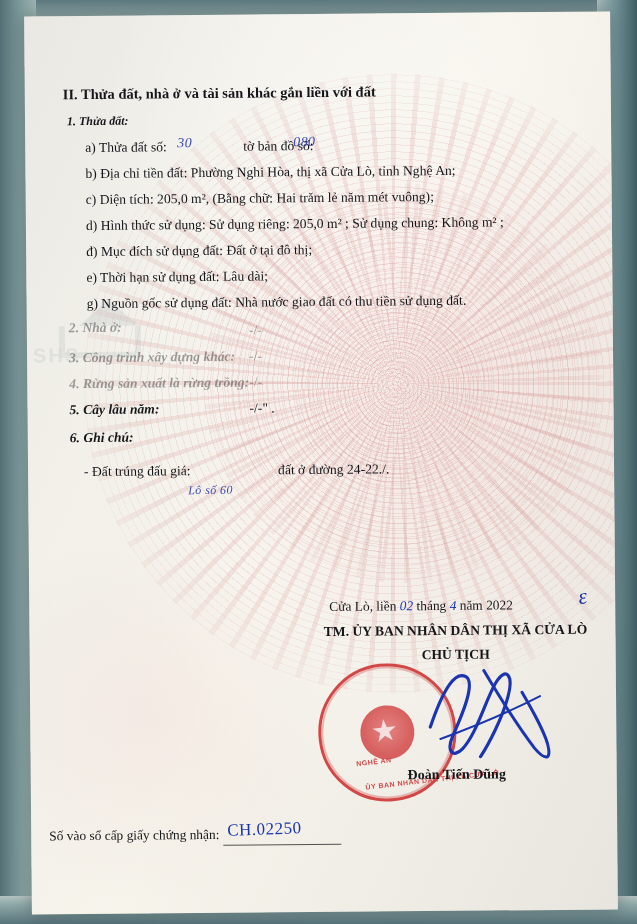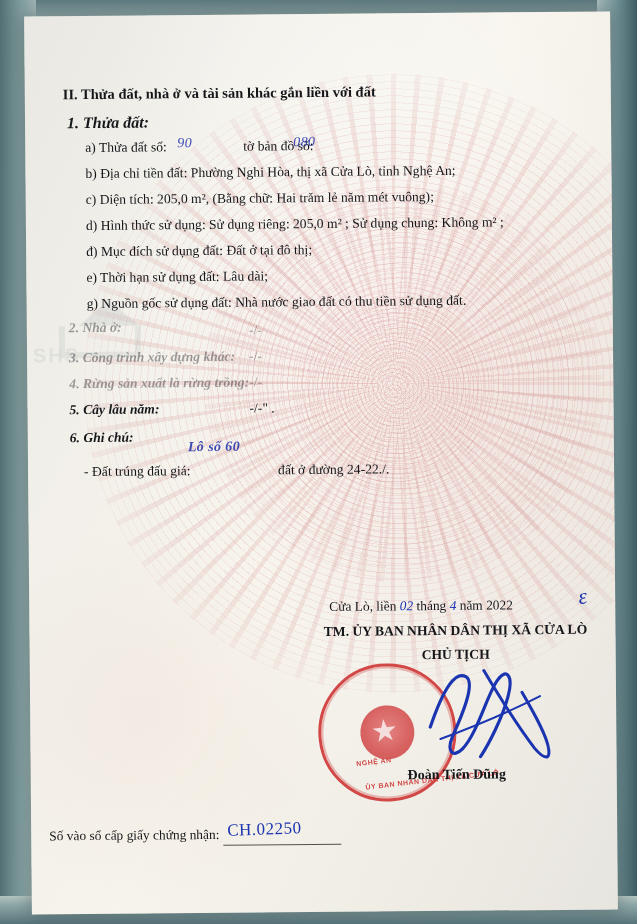--- a/index.html
+++ b/index.html
@@ -172,21 +172,21 @@
     position: absolute;
     left: 38px;
     top: 70px;
     font-size: 14.5px;
     font-weight: bold;
   }
   .sub-title {
     position: absolute;
     left: 42px;
     top: 98px;
-    font-size: 16px;
+    font-size: 12px;
     font-style: italic;
     font-weight: bold;
   }
   .line {
     position: absolute;
     font-size: 13.6px;
     white-space: nowrap;
   }
 
   .hand {
@@ -371,21 +371,21 @@
     </div>
 
     <div class="doc">
 
       <div class="sec-title">II. Thửa đất, nhà ở và tài sản khác gắn liền với đất</div>
       <div class="sub-title">1. Thửa đất:</div>
 
       <div class="line" style="left:60px; top:124px;">
         <span>a) Thửa đất số:</span>
       </div>
-      <div class="hand" style="position:absolute; left:152px; top:120px; font-size:14px;">90</div>
+      <div class="hand" style="position:absolute; left:152px; top:120px; font-size:14px;">30</div>
       <div class="line" style="left:182px; top:124px;margin-left:36px;">tờ bản đồ số:</div>
       <div class="hand" style="position:absolute; left:268px; top:120px; font-size:14px;">080</div>
 
       <div class="line" style="left:60px; top:150px;">
         <span>b) Địa chỉ tiền đất:</span>
         <span>Phường Nghi Hòa, thị xã Cửa Lò, tỉnh Nghệ An;</span>
       </div>
 
       <div class="line" style="left:60px; top:176px;">
         <span>c) Diện tích:</span>
@@ -435,21 +435,21 @@
         <span>Cây lâu năm:</span>
       </div>
       <div class="dash-val" style="left:222px; top:386px;">-/-" .</div>
 
       <div class="num-line" style="left:42px; top:414px;">
         <span>6.</span>
         <span>Ghi chú:</span>
       </div>
 
       <div class="line" style="left:56px; top:448px;">- Đất trúng đấu giá:</div>
-      <div class="hand" style="position:absolute; left:160px; top:424px; font-size:14px;font-weight:bold;">Lô số 60</div>
+      <div class="hand" style="position:absolute; left:160px; top:468px; font-size:12px;">Lô số 60</div>
       <div class="line" style="left:250px; top:448px;">đất ở đường 24-22./.</div>
 
       <div class="mark-top-right">ε</div>
 
       <div class="sig-date">
         <span>Cửa Lò, liền</span>
         <span class="hand-blue" style="font-style:italic;">02</span>
         <span>tháng</span>
         <span class="hand-blue" style="font-style:italic;">4</span>
         <span>năm</span>

